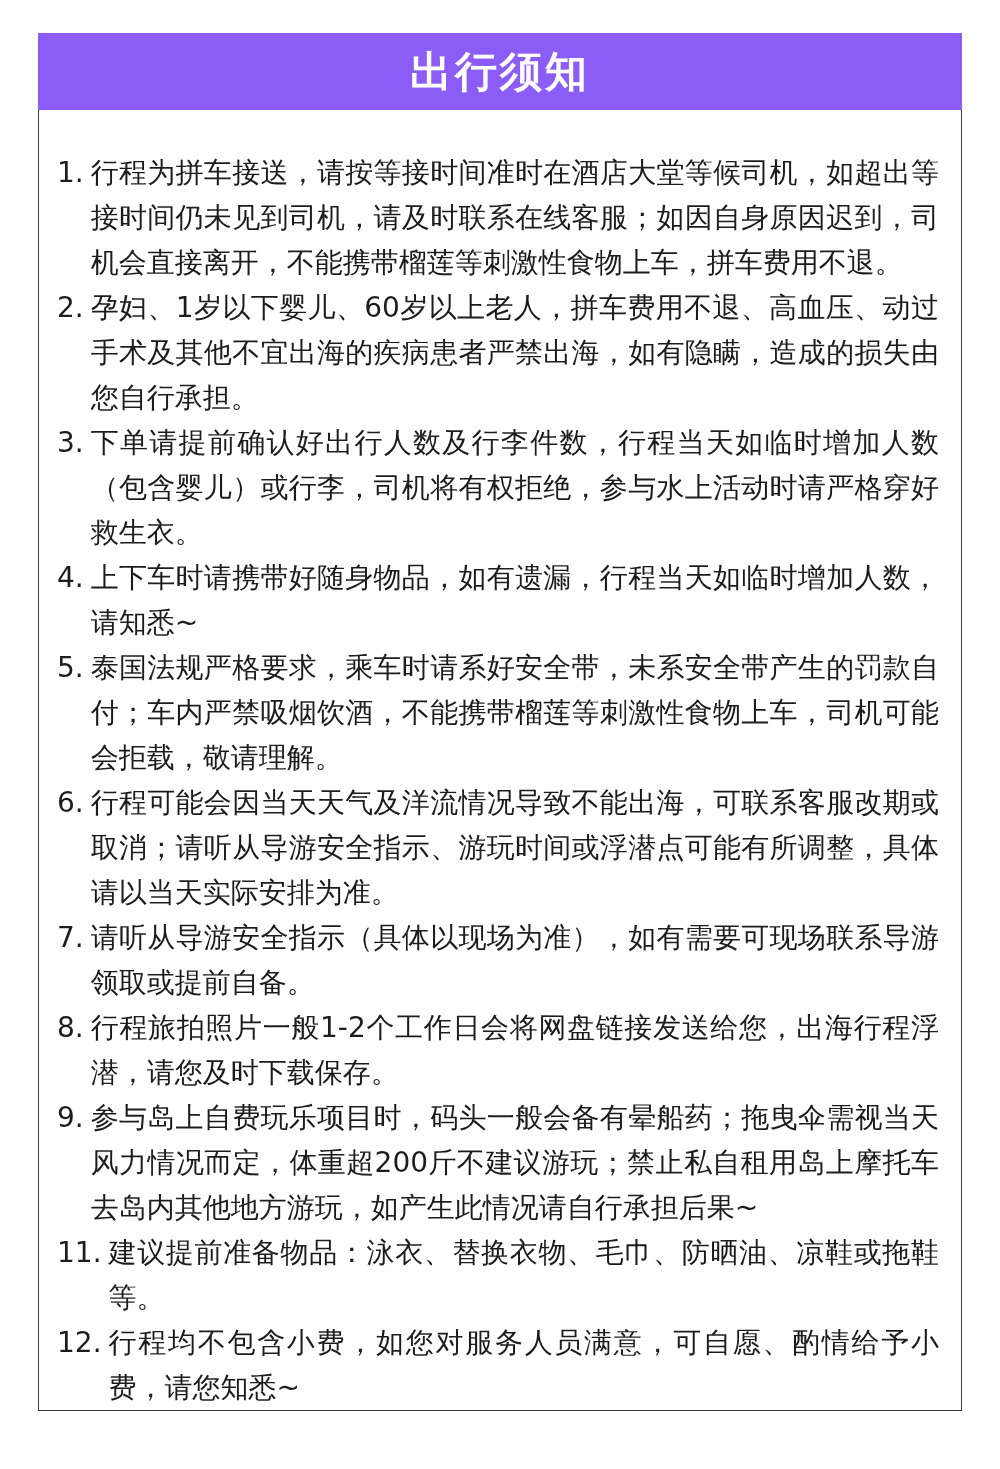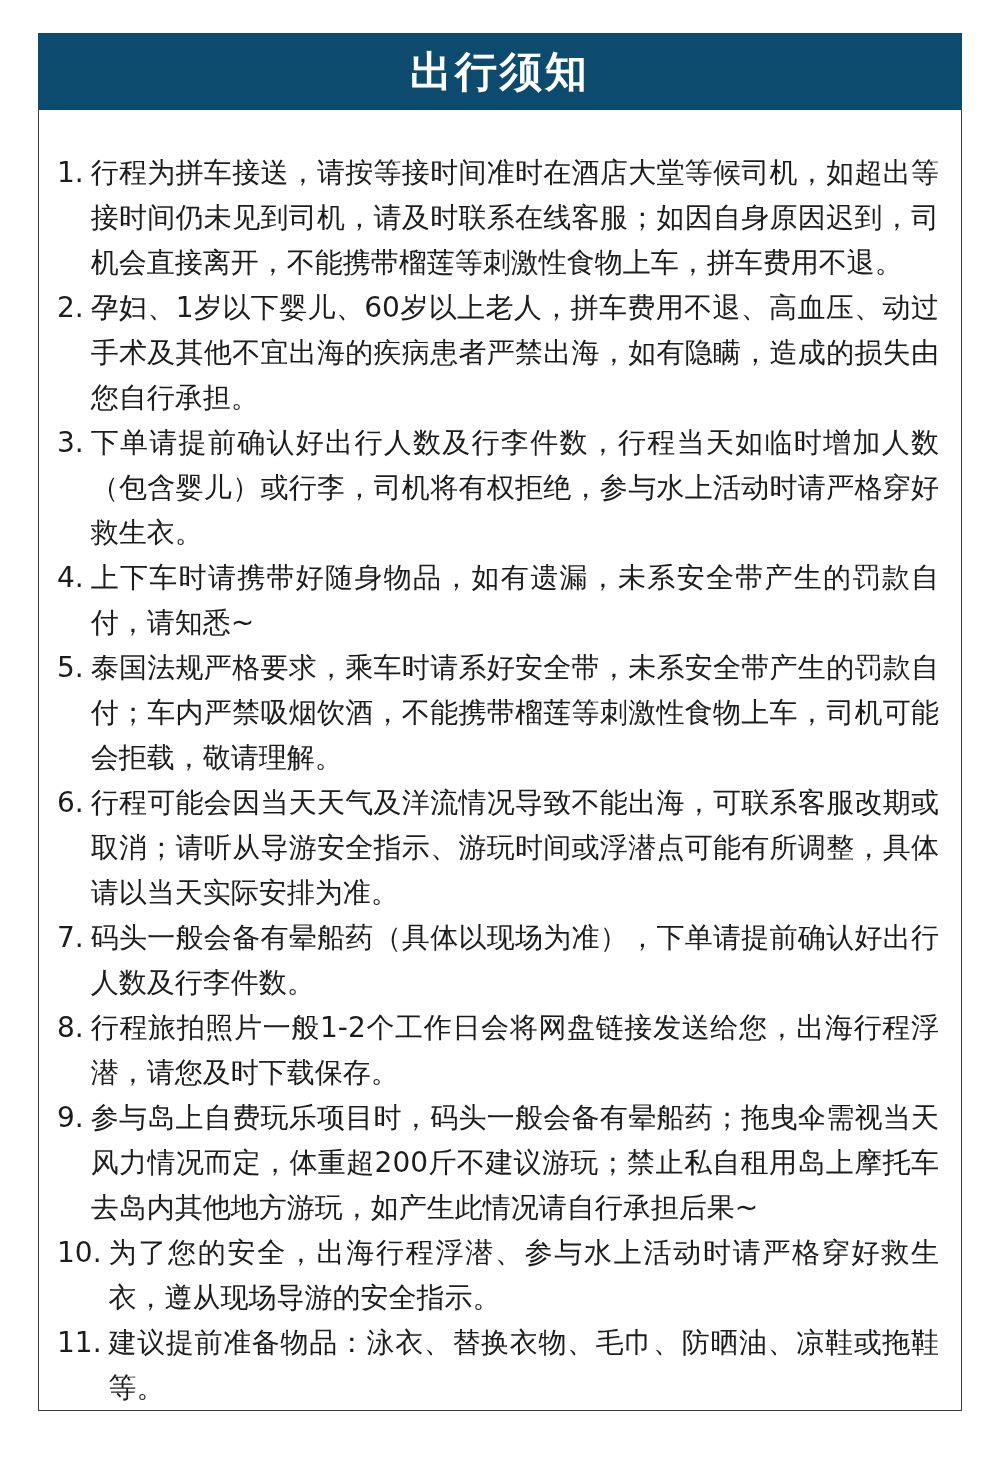--- a/index.html
+++ b/index.html
@@ -16,21 +16,21 @@
   }
   .panel {
     position: absolute;
     left: 38px;
     top: 33px;
     width: 924px;
   }
   .header-bar {
     width: 100%;
     height: 77px;
-    background: #0c4a6e;
+    background: #8b5cf6;
     display: flex;
     align-items: center;
     justify-content: center;
   }
   .header-bar .title {
     color: #ffffff;
     font-size: 42px;
     font-weight: bold;
     letter-spacing: 3px;
     line-height: 1;
@@ -83,45 +83,41 @@
       <div class="item">
         <span class="num">2.</span>
         <span class="txt">孕妇、1岁以下婴儿、60岁以上老人，拼车费用不退、高血压、动过手术及其他不宜出海的疾病患者严禁出海，如有隐瞒，造成的损失由您自行承担。</span>
       </div>
       <div class="item">
         <span class="num">3.</span>
         <span class="txt">下单请提前确认好出行人数及行李件数，行程当天如临时增加人数（包含婴儿）或行李，司机将有权拒绝，参与水上活动时请严格穿好救生衣。</span>
       </div>
       <div class="item">
         <span class="num">4.</span>
-        <span class="txt">上下车时请携带好随身物品，如有遗漏，未系安全带产生的罚款自付，请知悉~</span>
+        <span class="txt">上下车时请携带好随身物品，如有遗漏，行程当天如临时增加人数，请知悉~</span>
       </div>
       <div class="item">
         <span class="num">5.</span>
         <span class="txt">泰国法规严格要求，乘车时请系好安全带，未系安全带产生的罚款自付；车内严禁吸烟饮酒，不能携带榴莲等刺激性食物上车，司机可能会拒载，敬请理解。</span>
       </div>
       <div class="item">
         <span class="num">6.</span>
         <span class="txt">行程可能会因当天天气及洋流情况导致不能出海，可联系客服改期或取消；请听从导游安全指示、游玩时间或浮潜点可能有所调整，具体请以当天实际安排为准。</span>
       </div>
       <div class="item">
         <span class="num">7.</span>
-        <span class="txt">码头一般会备有晕船药（具体以现场为准），下单请提前确认好出行人数及行李件数。</span>
+        <span class="txt">请听从导游安全指示（具体以现场为准），如有需要可现场联系导游领取或提前自备。</span>
       </div>
       <div class="item">
         <span class="num">8.</span>
         <span class="txt">行程旅拍照片一般1-2个工作日会将网盘链接发送给您，出海行程浮潜，请您及时下载保存。</span>
       </div>
       <div class="item">
         <span class="num">9.</span>
         <span class="txt">参与岛上自费玩乐项目时，码头一般会备有晕船药；拖曳伞需视当天风力情况而定，体重超200斤不建议游玩；禁止私自租用岛上摩托车去岛内其他地方游玩，如产生此情况请自行承担后果~</span>
-      </div>
-      <div class="item">
-        <span class="num">10.</span>
-        <span class="txt">为了您的安全，出海行程浮潜、参与水上活动时请严格穿好救生衣，遵从现场导游的安全指示。</span>
       </div>
       <div class="item">
         <span class="num">11.</span>
         <span class="txt">建议提前准备物品：泳衣、替换衣物、毛巾、防晒油、凉鞋或拖鞋等。</span>
       </div>
       <div class="item">
         <span class="num">12.</span>
         <span class="txt">行程均不包含小费，如您对服务人员满意，可自愿、酌情给予小费，请您知悉~</span>
       </div>
 

